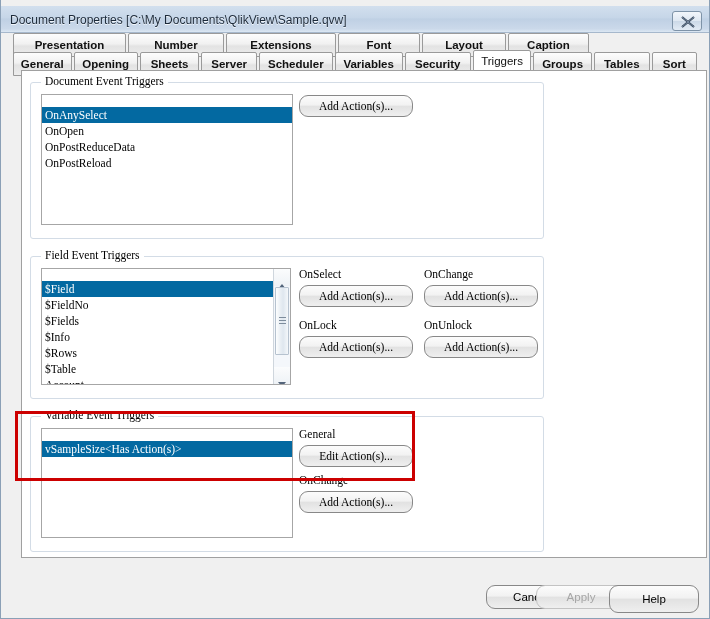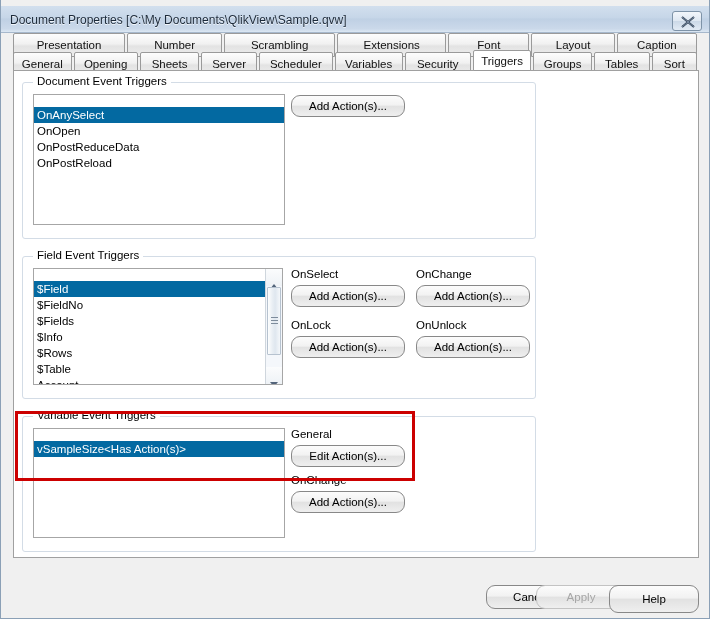--- a/index.html
+++ b/index.html
@@ -69,38 +69,40 @@
     border: 1px solid #9a9a9a;
     border-bottom: 1px solid #9a9a9a;
     border-radius: 2px 2px 0 0;
     font-size: 11.5px;
     color: #111;
     display: flex;
     align-items: center;
     justify-content: center;
     cursor: default;
     white-space: nowrap;
+    font-weight: bold;
   }
   .tab.selected {
     background: #ffffff;
     border-bottom: 1px solid #ffffff;
     z-index: 5;
     height: 21px;
     margin-top: -2px;
     font-weight: normal;
     border-color: #9a9a9a;
   }
 
   
   #page {
     position: absolute;
-    left: 12px; top: 70px;
+    left: 20px; top: 70px;
     width: 686px; height: 488px;
     background: #ffffff;
     border: 1px solid #a0a0a0;
+    font-family: Liberation Serif, serif;
   }
 
   
   .groupbox {
     position: absolute;
     border: 1px solid #d3dce6;
     border-radius: 3px;
     background: transparent;
   }
   .groupbox > .gb-title {
@@ -216,21 +218,20 @@
           <path d="M1 1 L13 11 M13 1 L1 11" stroke="#8fa3bb" stroke-width="0.8" fill="none"></path>
         </svg>
       </span>
     </div>
   </div>
 
   <div id="tabstrip">
     <div class="tab-row row1">
       <div class="tab" style="width:113px">Presentation</div>
       <div class="tab" style="width:96px">Number</div>
-      <div class="tab" style="width:112px">Scrambling</div>
       <div class="tab" style="width:110px">Extensions</div>
       <div class="tab" style="width:82px">Font</div>
       <div class="tab" style="width:84px">Layout</div>
       <div class="tab" style="width:81px">Caption</div>
     </div>
     <div class="tab-row row2">
       <div class="tab" style="width:62px">General</div>
       <div class="tab" style="width:68px">Opening</div>
       <div class="tab" style="width:63px">Sheets</div>
       <div class="tab" style="width:59px">Server</div>

